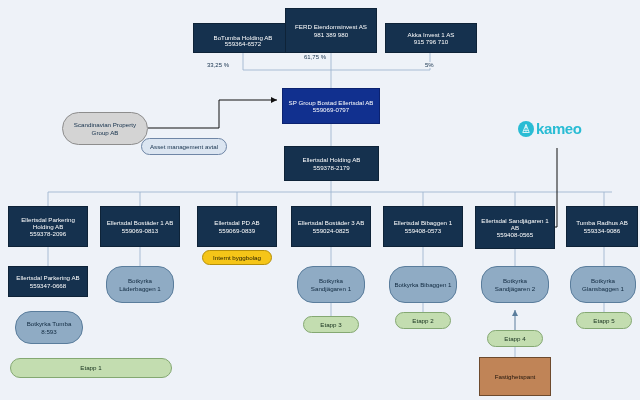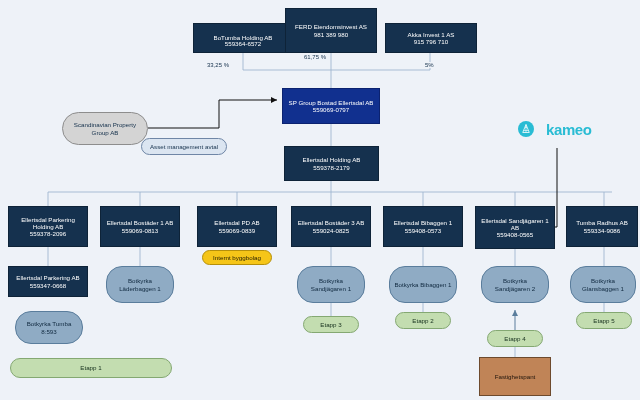--- a/index.html
+++ b/index.html
@@ -104,22 +104,22 @@
     font-size: 6px;
     color: #14304b;
     background: #eef2f8;
     padding: 0 1px;
     white-space: nowrap;
   }
   
   #kameo-logo {
     position: absolute;
     display: flex;
-    align-items: center;
-    gap: 12px;
+    align-items: flex-start;
+    gap: 2px;
   }
   #kameo-logo .mark {
     width: 16px;
     height: 16px;
     border-radius: 50%;
     background: #29bcd4;
     display: flex;
     align-items: center;
     justify-content: center;
   }

